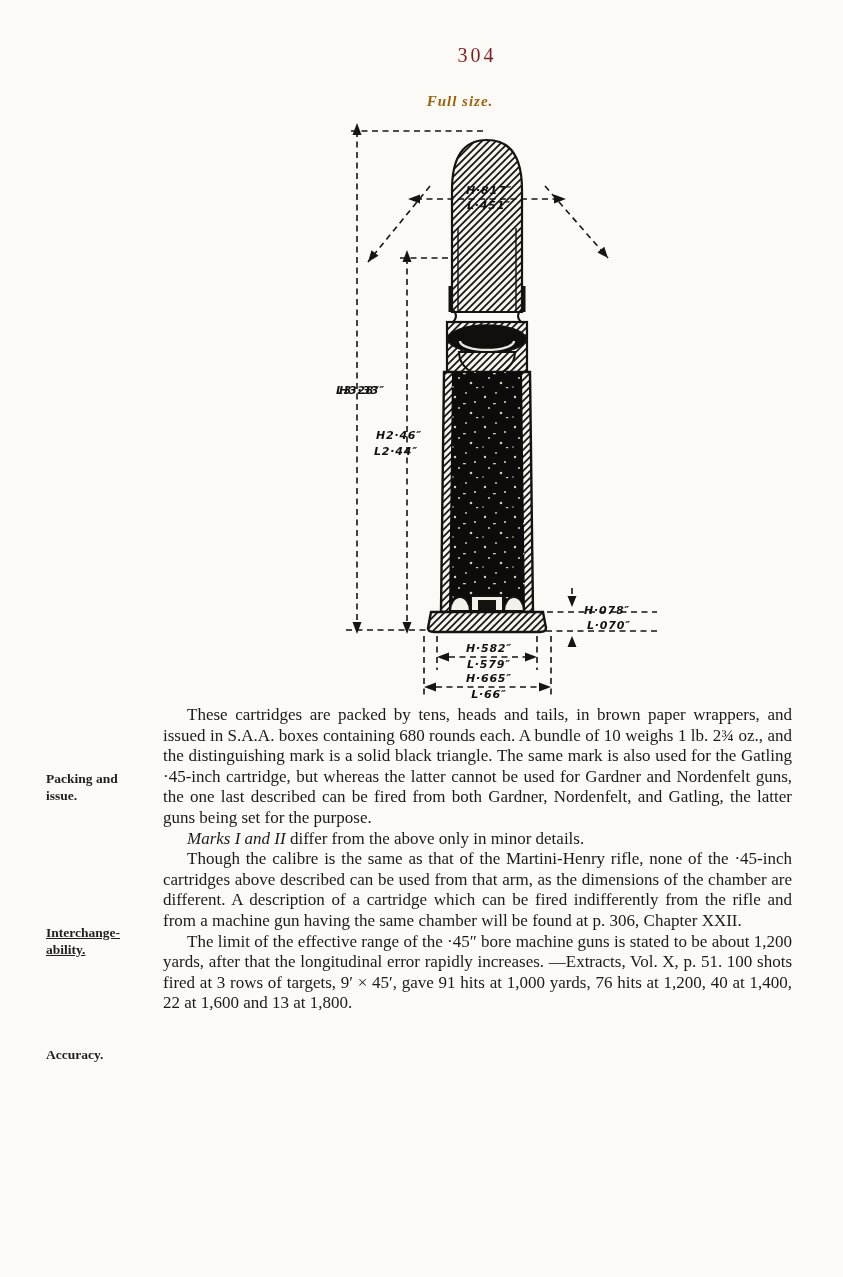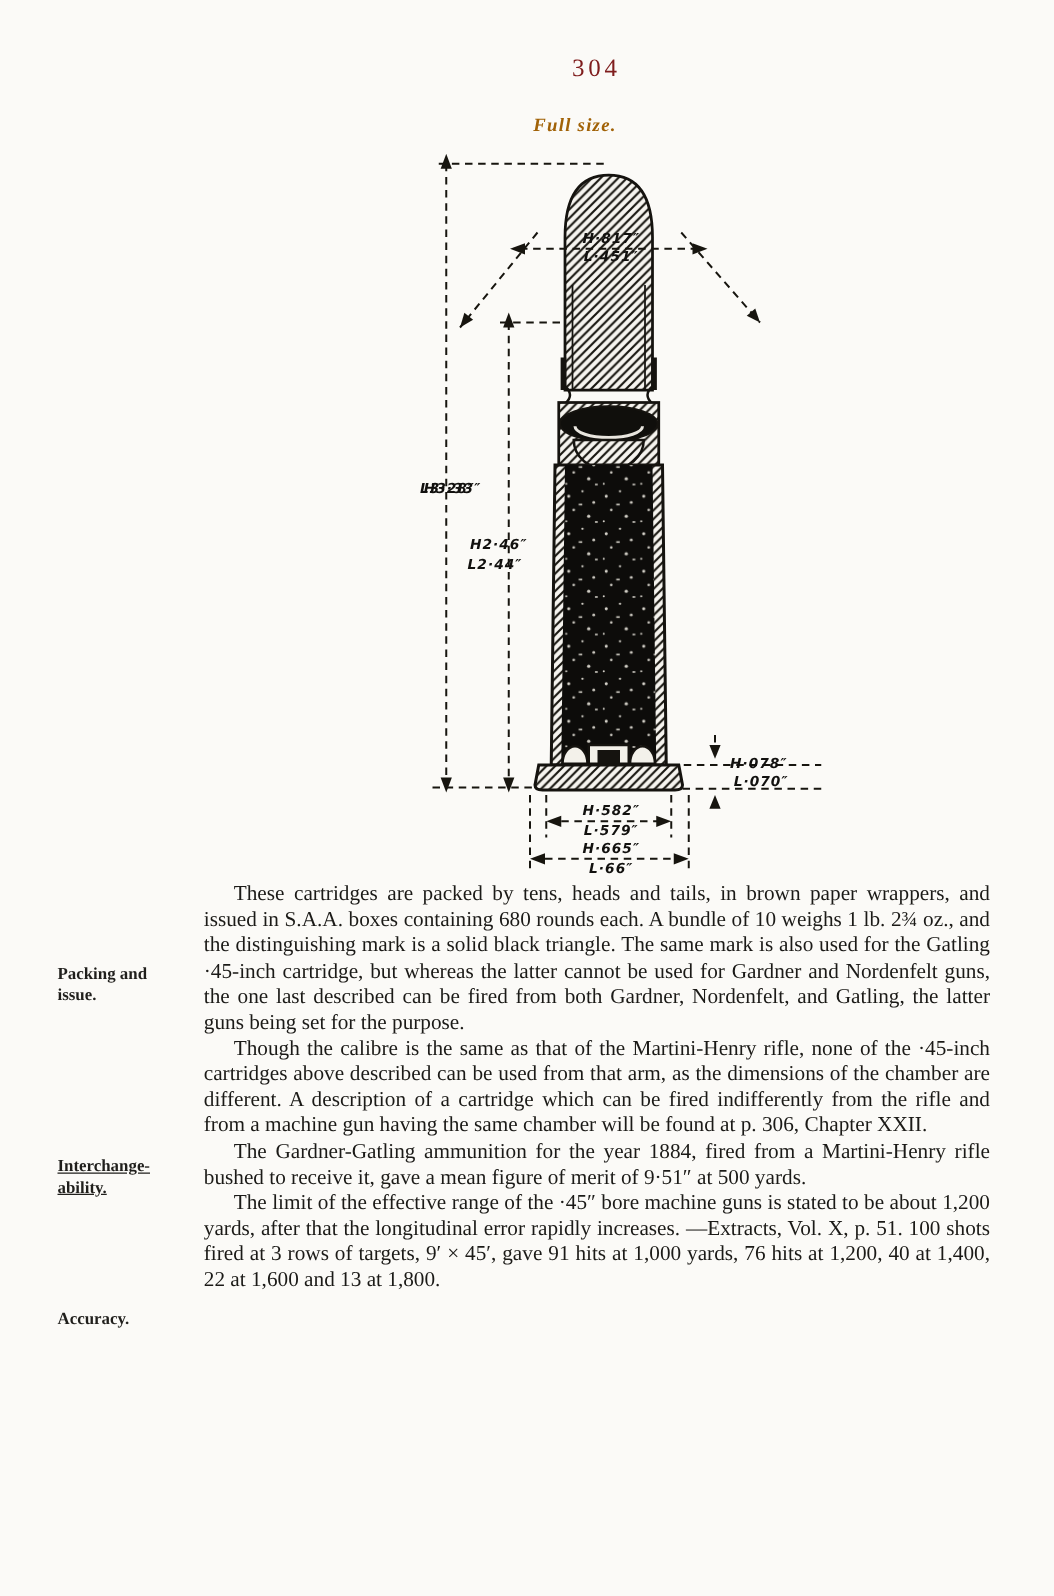--- a/index.html
+++ b/index.html
@@ -159,16 +159,16 @@
 <div class="margin-note" style="top:925px;text-decoration:underline;">
   <div>Interchange-</div>
   <div>ability.</div>
 </div>
 <div class="margin-note" style="top:1047px;">
   <div>Accuracy.</div>
 </div>
 
 <div class="body-text">
   <p>These cartridges are packed by tens, heads and tails, in brown paper wrappers, and issued in S.A.A. boxes containing 680 rounds each.  A bundle of 10 weighs 1 lb. 2¾ oz., and the distinguishing mark is a solid black triangle.  The same mark is also used for the Gatling ·45-inch cartridge, but whereas the latter cannot be used for Gardner and Nordenfelt guns, the one last described can be fired from both Gardner, Nordenfelt, and Gatling, the latter guns being set for the purpose.</p>
+  <p><i>Marks I and II</i><span> differ from the above only in minor details.</span></p>
   <p>Though the calibre is the same as that of the Martini-Henry rifle, none of the ·45-inch cartridges above described can be used from that arm, as the dimensions of the chamber are different.  A description of a cartridge which can be fired indifferently from the rifle and from a machine gun having the same chamber will be found at p. 306, Chapter XXII.</p>
-  <p>The Gardner-Gatling ammunition for the year 1884, fired from a Martini-Henry rifle bushed to receive it, gave a mean figure of merit of 9·51″ at 500 yards.</p>
   <p>The limit of the effective range of the ·45″ bore machine guns is stated to be about 1,200 yards, after that the longitudinal error rapidly increases. —Extracts, Vol. X, p. 51.  100 shots fired at 3 rows of targets, 9′ × 45′, gave 91 hits at 1,000 yards, 76 hits at 1,200,  40 at 1,400, 22  at 1,600 and 13 at 1,800.</p>
 </div>
 
 </body></html>

